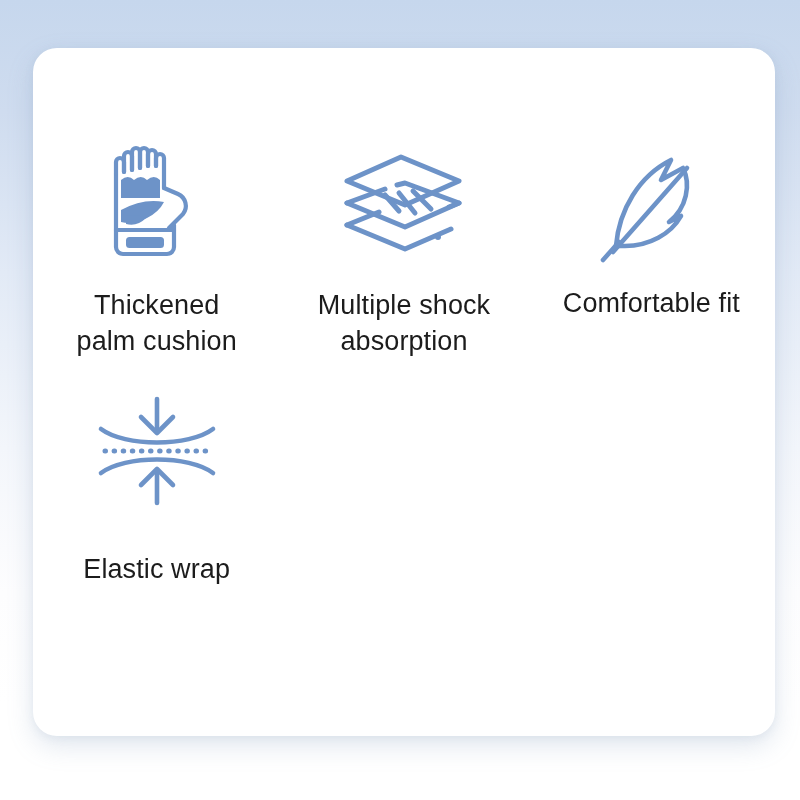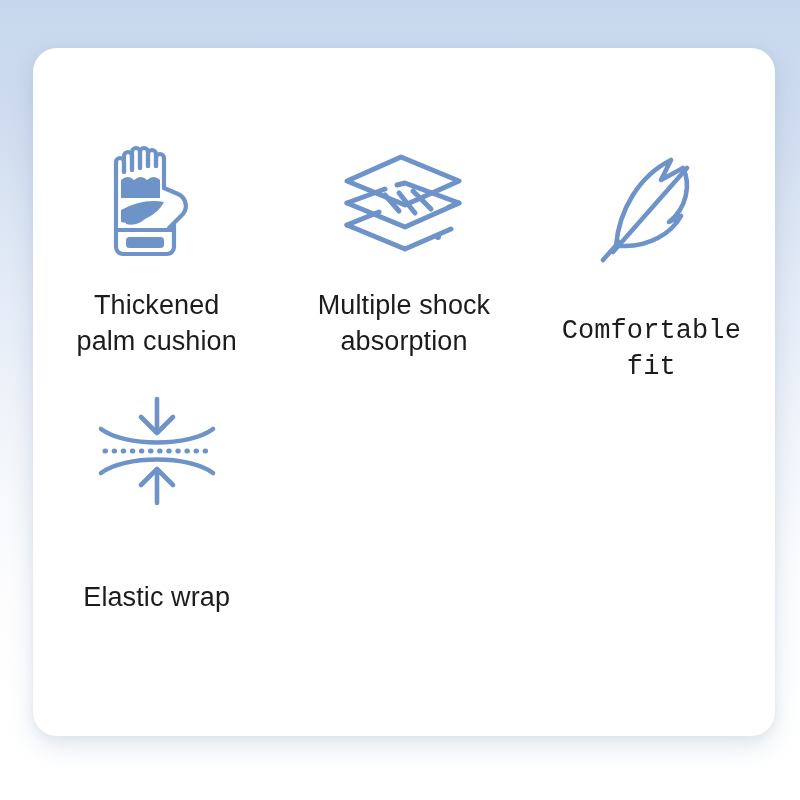--- a/index.html
+++ b/index.html
@@ -68,23 +68,23 @@
     text-align: center;
     color: #1c1c1c;
     font-size: 27px;
     line-height: 1.33;
     font-weight: 400;
     letter-spacing: 0.1px;
     white-space: pre-line;
   }
 
   
-  .cell-c3 .feature-label { margin-top: 48px; font-family: Liberation Mono, monospace; }
+  .cell-c3 .feature-label { margin-top: 20px; }
   .cell-c5 .feature-label,
-  .cell-c6 .feature-label { margin-top: 68px; }
+  .cell-c6 .feature-label { margin-top: 40px; }
 </style>
 </head>
 <body>
 
 <div id="page">
 
   <div id="feature-card">
 
     <div id="feature-grid">
 

